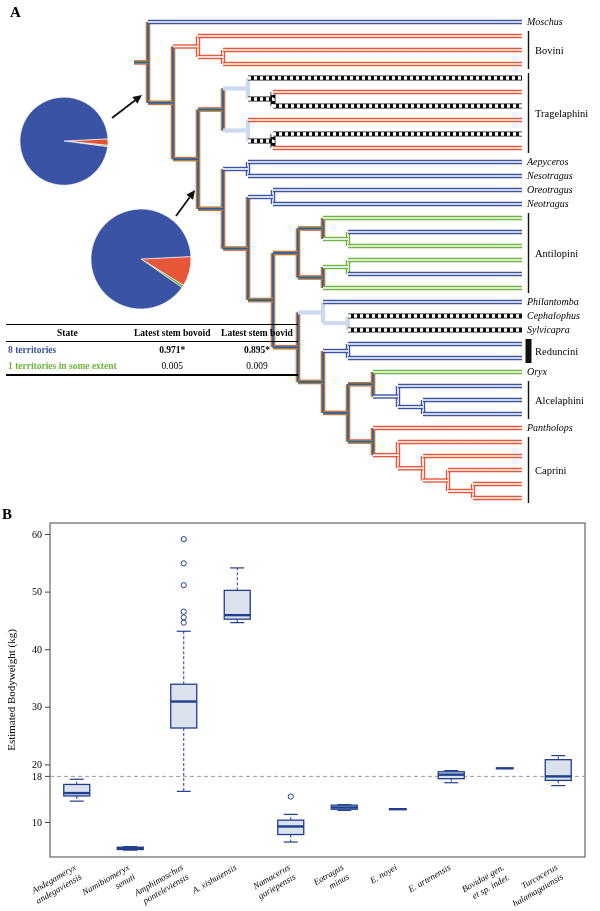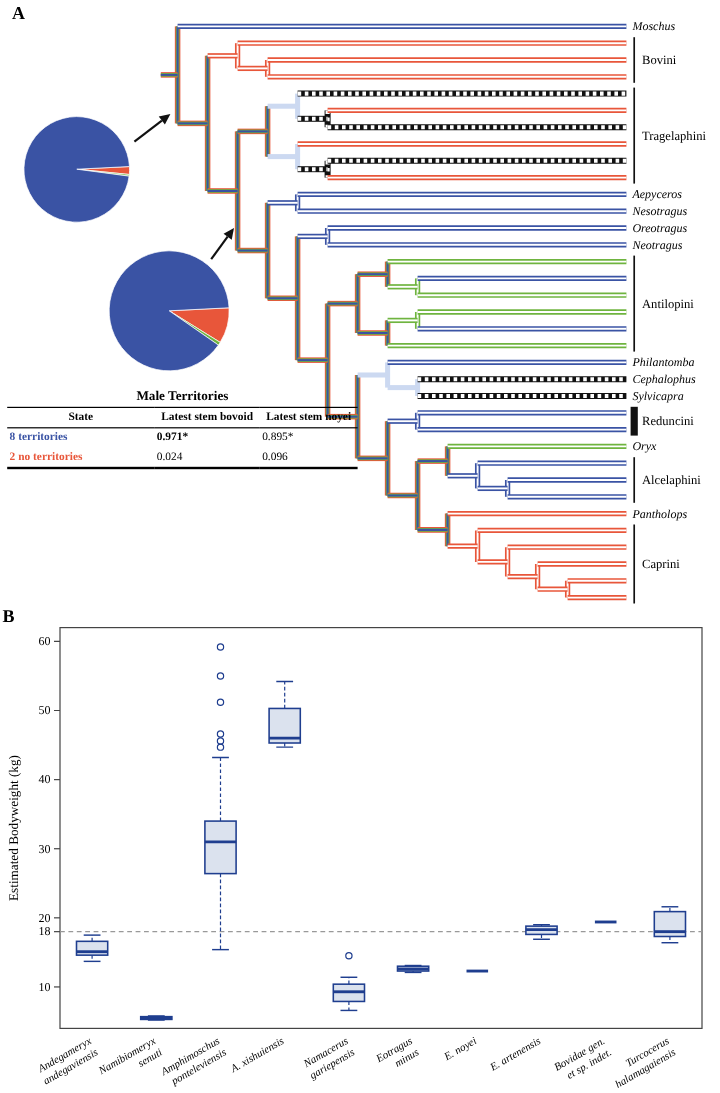--- a/index.html
+++ b/index.html
@@ -9,21 +9,21 @@
   #label-a{left:10px;top:4px;}
   #label-b{left:2px;top:506px;}
   #tree-svg{position:absolute;left:0;top:0;}
   #box-svg{position:absolute;left:0;top:511px;}
   .mt-table{position:absolute;left:6px;top:324px;width:292px;}
   .mt-title{text-align:center;font-weight:bold;font-size:11px;margin-bottom:3px;color:#000;}
   .mt-table table{width:100%;border-collapse:collapse;border-top:1.5px solid #000;
                   border-bottom:2.2px solid #000;font-size:9.5px;color:#000;}
   .mt-table th{border-bottom:1.2px solid #000;padding:3px 2px;font-weight:bold;}
   .mt-table th.state-col{text-align:center;}
-  .mt-table td{padding:3px 2px;vertical-align:middle;}
+  .mt-table td{padding:3px 2px;text-align:center;vertical-align:middle;}
   .mt-table td.state-col{text-align:left;font-weight:bold;width:42%;}
 </style>
 </head>
 <body>
 
 <div class="fig">
   <div class="panel-label" id="label-a">A</div>
   <svg id="tree-svg" width="600" height="511" viewBox="0 0 600 511">
       <g>
         <line x1="223" y1="50" x2="223" y2="64" stroke="#e8563a" stroke-width="4.4" stroke-linecap="butt"></line>
@@ -287,39 +287,38 @@
         <path d="M64,141 L107.6,146.8 A44,44 0 1 1 107.9,138.8 Z" fill="#3a53a4" stroke="#fff" stroke-width="0.6"></path>
       </g>
       <g>
         <path d="M141,259 L190.9,256.5 A50,50 0 0 1 183.5,285.3 Z" fill="#e8563a" stroke="#fff" stroke-width="0.6"></path>
         <path d="M141,259 L183.5,285.3 A50,50 0 0 1 182.0,287.6 Z" fill="#6fb43f" stroke="#fff" stroke-width="0.6"></path>
         <path d="M141,259 L182.0,287.6 A50,50 0 1 1 190.9,256.5 Z" fill="#3a53a4" stroke="#fff" stroke-width="0.6"></path>
       </g>
     </svg>
 
   <div class="mt-table">
-    <div class="mt-title">Male Territories</div>
     <table>
       <thead>
           <tr id="mt-head-row">
             <th class="state-col">State</th>
             <th>Latest stem bovoid</th>
-            <th>Latest stem noyei</th>
+            <th>Latest stem bovid</th>
           </tr>
         </thead>
       <tbody id="mt-body">
           <tr>
             <td class="state-col" style="color: rgb(58, 83, 164);">8 territories</td>
             <td style="font-weight: bold;">0.971*</td>
-            <td style="font-weight: normal;">0.895*</td>
+            <td style="font-weight: bold;">0.895*</td>
           </tr>
           <tr>
-            <td class="state-col" style="color: rgb(232, 86, 58);">2 no territories</td>
-            <td>0.024</td>
-            <td>0.096</td>
+            <td class="state-col" style="color: rgb(111, 180, 63);">1 territories in some extent</td>
+            <td>0.005</td>
+            <td>0.009</td>
           </tr>
         </tbody>
     </table>
   </div>
 
   <div class="panel-label" id="label-b">B</div>
   <svg id="box-svg" width="600" height="400" viewBox="0 0 600 400">
       <g>
         <rect x="50" y="12" width="535" height="334" fill="none" stroke="#444" stroke-width="1"></rect>
         <line x1="50" y1="265.37931034482756" x2="585" y2="265.37931034482756" stroke="#999" stroke-width="1" stroke-dasharray="4,3"></line>

